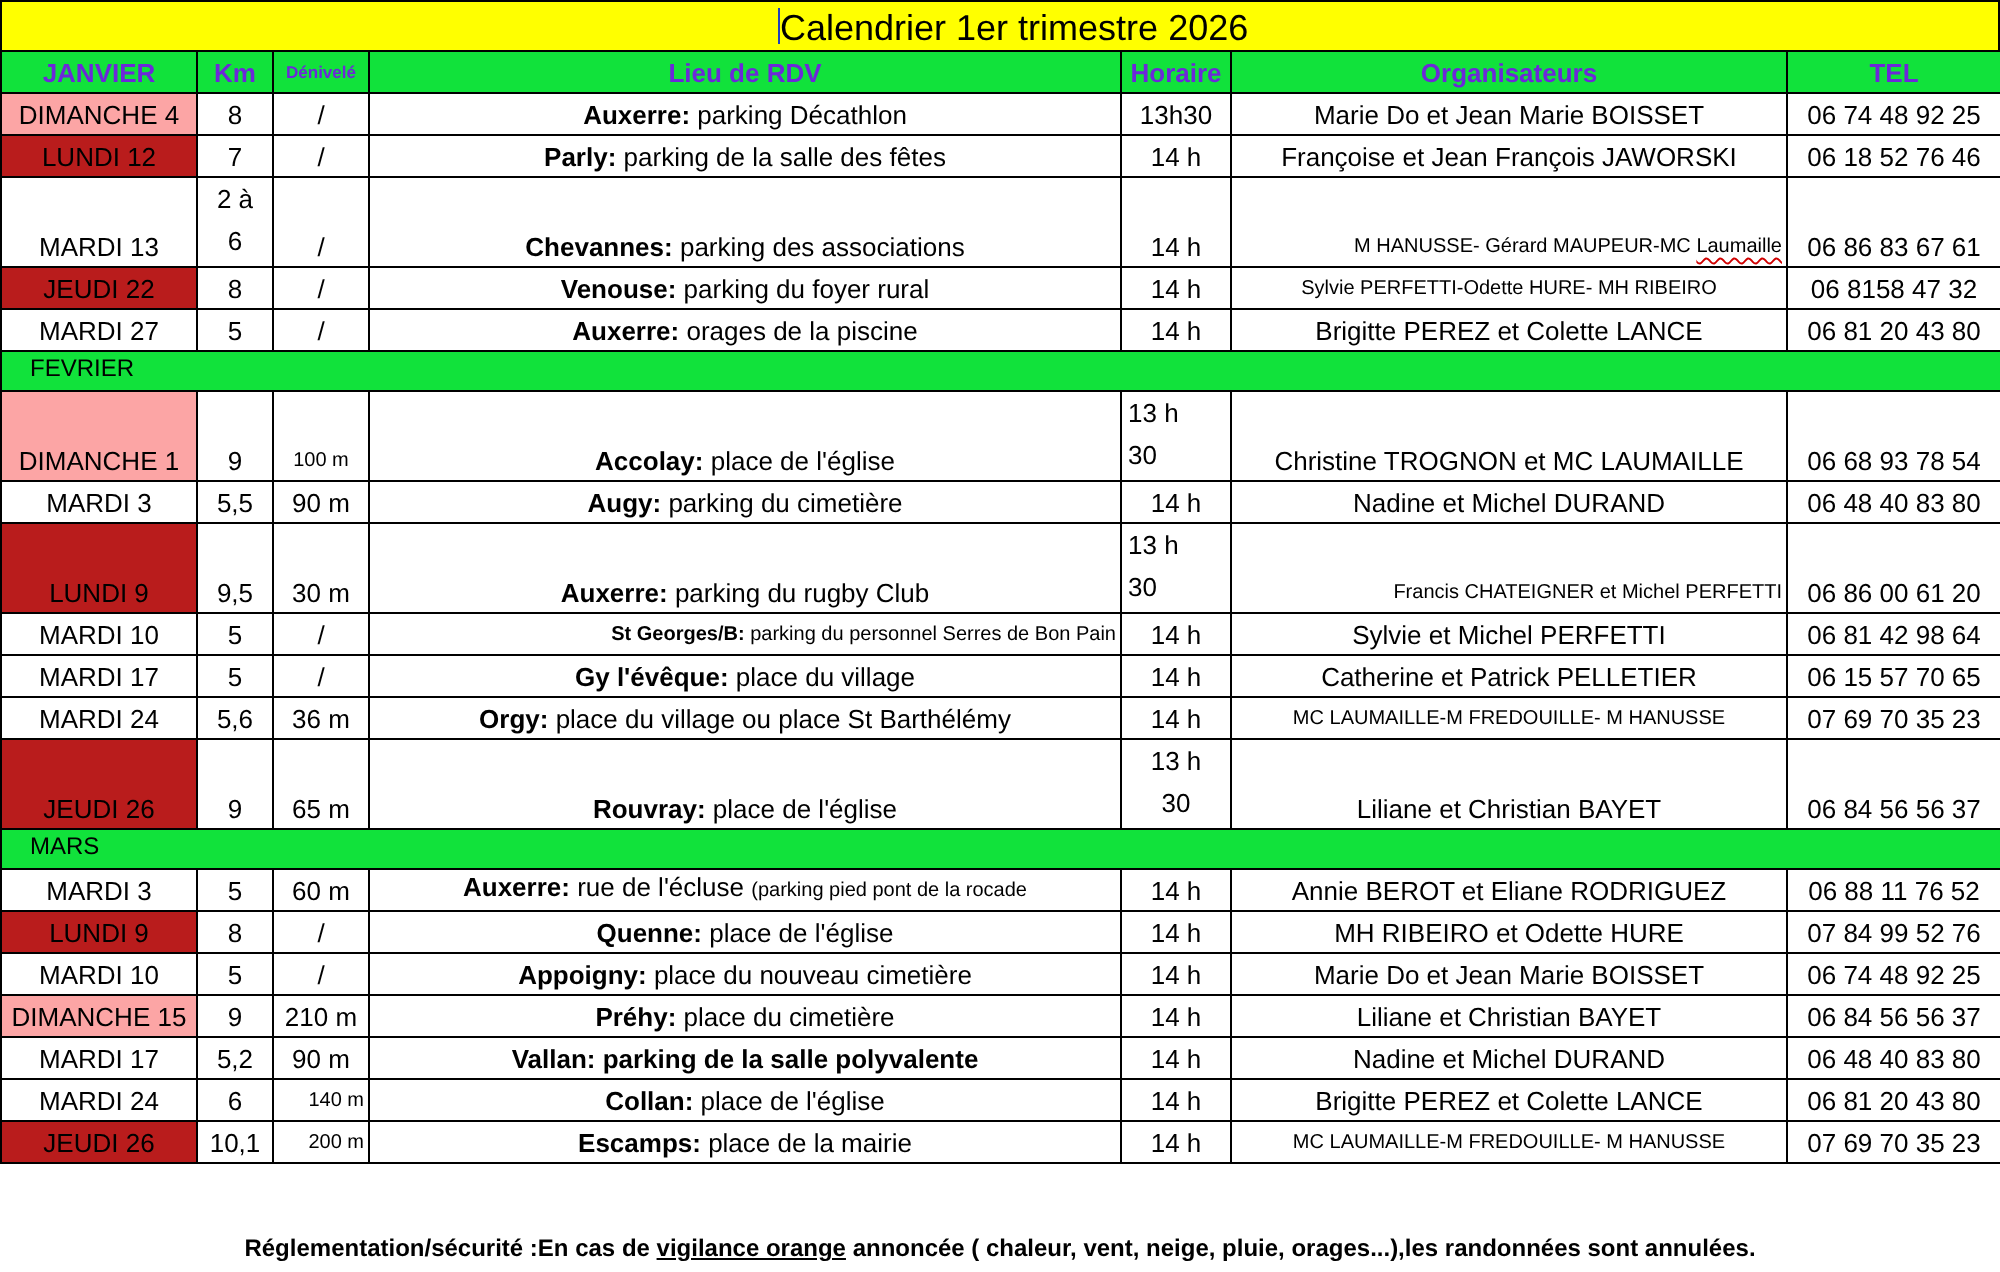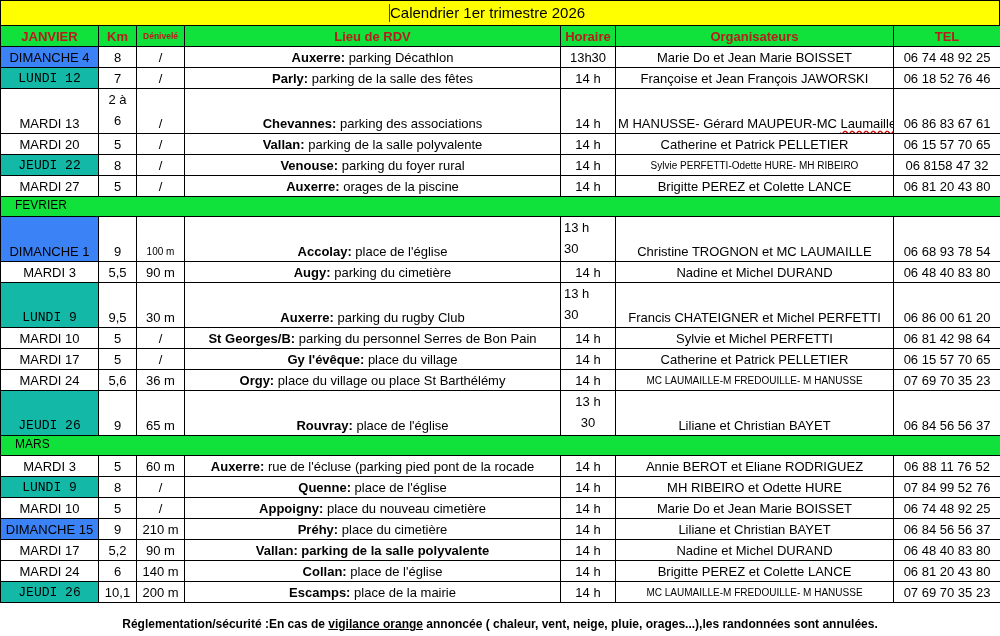--- a/index.html
+++ b/index.html
@@ -4,40 +4,40 @@
 <style>
   * { box-sizing: border-box; margin: 0; padding: 0; }
   html, body { width: 1000px; height: 636px; background: #ffffff; overflow: hidden; }
   body { font-family: "Liberation Sans", "DejaVu Sans", sans-serif; color: #000; position: relative; }
   .sheet { position: absolute; left: 0; top: 0; width: 1000px; }
   .title-row {
     position: absolute; left: 0; top: 0; width: 1000px; height: 25px;
     background: #ffff00; border: 1px solid #000; border-bottom: none;
   }
   .title-text {
-    position: absolute; left: 389px; top: 3px; font-size: 15px; white-space: nowrap;
+    position: absolute; left: 389px; top: 3px; font-size: 18px; white-space: nowrap;
   }
   .title-cursor { position: absolute; left: 388px; top: 3px; width: 1px; height: 18px; background: #1f3fbf; }
   table {
     position: absolute; left: 0; top: 25px; width: 1000px;
     border-collapse: collapse; table-layout: fixed;
   }
   td, th {
     border: 1px solid #000; font-size: 13px; line-height: 15px; padding: 0 2px;
     vertical-align: bottom; text-align: center; white-space: nowrap; overflow: hidden;
   }
-  th { background: #11e23b; font-weight: bold; height: 21px; color: #b91c1c; vertical-align: middle; }
+  th { background: #11e23b; font-weight: bold; height: 21px; color: #6d28d9; vertical-align: middle; }
   th.small { font-size: 8.5px; }
   tr.month td { background: #11e23b; text-align: left; padding-left: 14px; height: 20px; font-size: 12px; vertical-align: middle; }
   tr.month td { border-left: 1px solid #000; border-right: 1px solid #000; }
   td { height: 21px; padding-bottom: 2px; }
   tr.tall td { height: 42px; }
-  .day-sunday { background: #3b82f6; }
-  .day-lundi, .day-jeudi { background: #14b8a6; font-family: Liberation Mono, monospace; }
-  .small-txt { font-size: 13px; }
+  .day-sunday { background: #fca5a5; }
+  .day-lundi, .day-jeudi { background: #b91c1c; }
+  .small-txt { font-size: 10px; text-align: right; }
   .tiny-txt { font-size: 10px; }
   td.horaire-split { text-align: left; padding-left: 3px; white-space: normal; line-height: 21px; vertical-align: top; }
   td.km-split { white-space: normal; line-height: 21px; vertical-align: top; }
   .place-name { font-weight: bold; }
   .all-bold { font-weight: bold; }
   .spell { text-decoration: underline wavy #d00000; text-underline-offset: 2px; }
   .footer {
     position: absolute; left: 0; top: 617px; width: 1000px; height: 19px;
     font-size: 12px; font-weight: bold; text-align: center; padding-left: 0;
   }
@@ -99,29 +99,20 @@
             <div>2 à</div>
             <div>6</div>
           </td>
         <td>/</td>
         <td><span class="place-name">Chevannes:</span><span> parking des associations</span></td>
         <td>14 h</td>
         <td class="small-txt"><span>M HANUSSE- Gérard MAUPEUR-MC </span><span class="spell">Laumaille</span></td>
         <td>06 86 83 67 61</td>
       </tr>
       <tr>
-        <td>MARDI 20</td>
-        <td>5</td>
-        <td>/</td>
-        <td><span class="place-name">Vallan:</span><span> parking de la salle polyvalente</span></td>
-        <td>14 h</td>
-        <td>Catherine et Patrick PELLETIER</td>
-        <td>06 15 57 70 65</td>
-      </tr>
-      <tr>
         <td class="day-jeudi">JEUDI 22</td>
         <td>8</td>
         <td>/</td>
         <td><span class="place-name">Venouse:</span><span> parking du foyer rural</span></td>
         <td>14 h</td>
         <td class="tiny-txt">Sylvie PERFETTI-Odette HURE- MH RIBEIRO</td>
         <td>06 8158 47 32</td>
       </tr>
       <tr>
         <td>MARDI 27</td>

